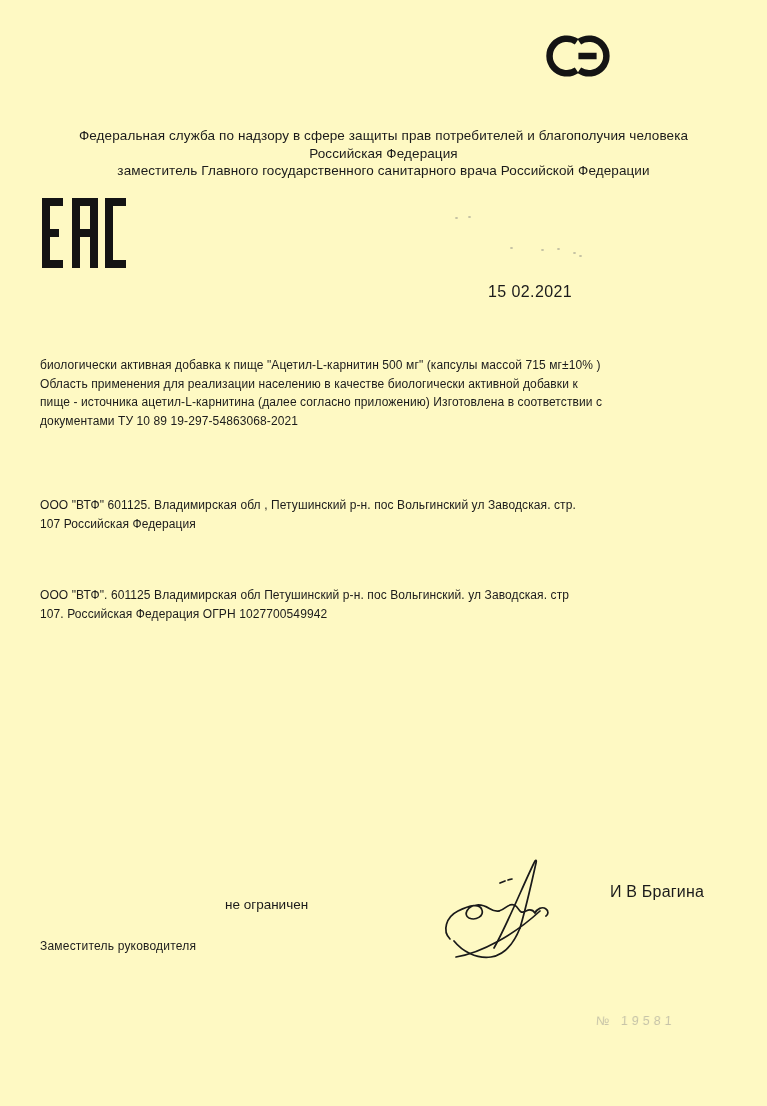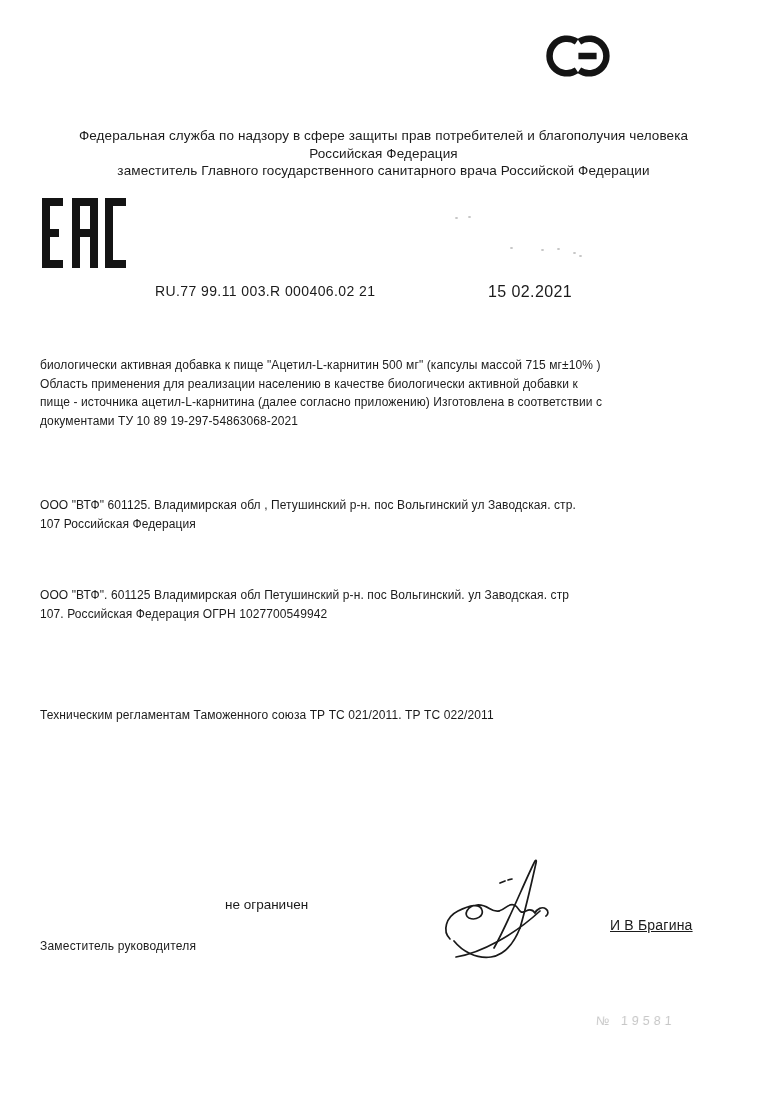--- a/index.html
+++ b/index.html
@@ -1,20 +1,20 @@
 <!DOCTYPE html>
 <html><head>
 <meta charset="utf-8">
 <style>
   html,body{margin:0;padding:0;background:#e8e8e8;}
   .page{
     position:relative;
     width:767px;height:1106px;
     margin:0 auto;
-    background:#ffffff;
+    background:#fef9c3;
     font-family:"Liberation Sans", sans-serif;
     color:#1b1b1b;
     overflow:hidden;
   }
   .abs{position:absolute;}
   .scan{filter:blur(0.15px);}
   
   .se-logo{left:542px;top:30px;width:78px;height:52px;}
   
   .header{left:0;top:127px;width:767px;text-align:center;font-size:13.5px;line-height:17.5px;letter-spacing:0.1px;}
@@ -29,21 +29,21 @@
   .para{left:40px;width:695px;font-size:12px;line-height:18.5px;letter-spacing:0.1px;white-space:pre-line;}
   .product{top:356px;}
   .manufacturer{top:496px;}
   .applicant{top:586px;}
   .regulations{top:706px;}
   .expertise{top:791px;}
   .validity{left:225px;top:897px;font-size:13.5px;}
   
   .signature{left:436px;top:853px;width:140px;height:110px;}
   .position{left:40px;top:939px;font-size:12px;letter-spacing:0.2px;}
-  .signer{left:610px;top:917px;font-size:14px;letter-spacing:0.2px;text-decoration:underline;}
+  .signer{left:610px;top:883px;font-size:16px;letter-spacing:0.2px;}
   
   .faint-num{
     left:596px;top:1014px;
     font-size:12.5px;color:#8d8d8d;opacity:.5;
     letter-spacing:4px;transform:skewX(-4deg);
     filter:blur(0.4px);
   }
 </style>
 </head>
 <body>
@@ -88,32 +88,30 @@
   </div>
 
   <div class="abs dot" style="left:455px;top:217px;"></div>
   <div class="abs dot" style="left:468px;top:216px;"></div>
   <div class="abs dot" style="left:510px;top:247px;"></div>
   <div class="abs dot" style="left:541px;top:249px;"></div>
   <div class="abs dot" style="left:557px;top:248px;"></div>
   <div class="abs dot" style="left:573px;top:252px;"></div>
   <div class="abs dot" style="left:579px;top:255px;"></div>
 
-  <div class="abs reg-number scan">RU.77 99.11 003.R 000406.02 21</div>
   <div class="abs reg-date scan">15 02.2021</div>
 
   <div class="abs para product scan">биологически активная добавка к пище "Ацетил-L-карнитин 500 мг" (капсулы массой 715 мг±10% )
 Область применения  для реализации населению в качестве биологически активной добавки к
 пище - источника ацетил-L-карнитина  (далее согласно приложению)  Изготовлена в соответствии с
 документами  ТУ 10 89 19-297-54863068-2021</div>
   <div class="abs para manufacturer scan">ООО "ВТФ"  601125. Владимирская обл , Петушинский р-н. пос  Вольгинский  ул  Заводская. стр.
 107  Российская Федерация</div>
   <div class="abs para applicant scan">ООО "ВТФ". 601125  Владимирская обл   Петушинский р-н. пос  Вольгинский. ул  Заводская. стр
 107. Российская Федерация  ОГРН  1027700549942</div>
-  <div class="abs para regulations scan">Техническим регламентам Таможенного союза ТР ТС 021/2011. ТР ТС 022/2011</div>
 
   <div class="abs validity scan">не ограничен</div>
 
   <div class="abs signature">
     <svg width="140" height="110" viewBox="0 0 140 110">
       <g fill="none" stroke="#1a1a1a" stroke-width="1.7" stroke-linecap="round">
         <path d="M14,86 C 6,78 10,64 22,58 C 34,52 44,50 46,57 C 48,63 40,68 33,65 C 27,62 31,53 41,52 C 52,51 55,60 63,58"></path>
         <path d="M63,58 C 70,56 72,50 78,52 C 84,54 82,62 90,58 C 94,56 97,57 99,60 C 101,56 106,53 110,56 C 113,58 112,62 110,63"></path>
         <path d="M58,95 C 72,70 88,30 98,10 C 99,7 101,6 100,10 C 96,28 90,55 84,75"></path>
         <path d="M84,75 C 78,90 68,102 55,104 C 40,106 26,98 18,88"></path>

